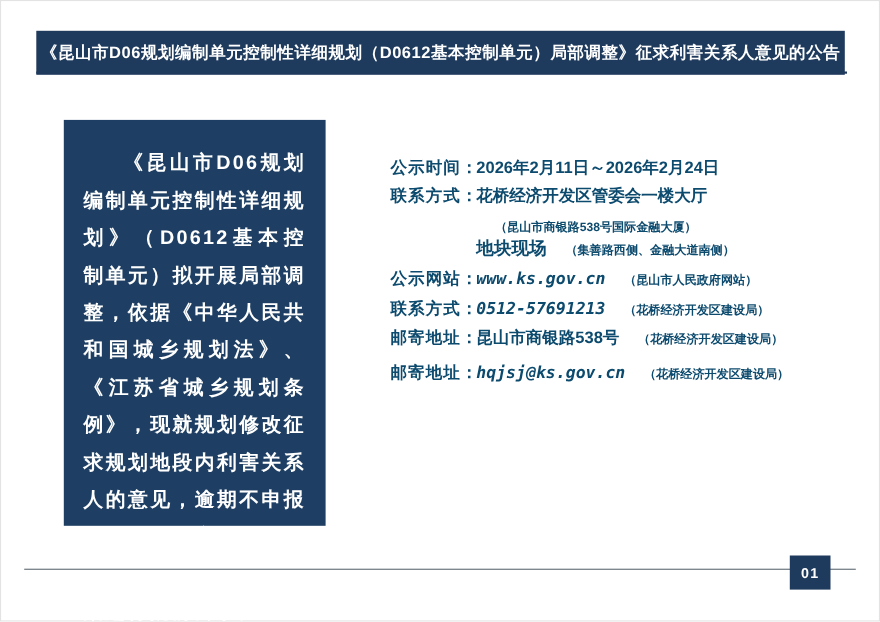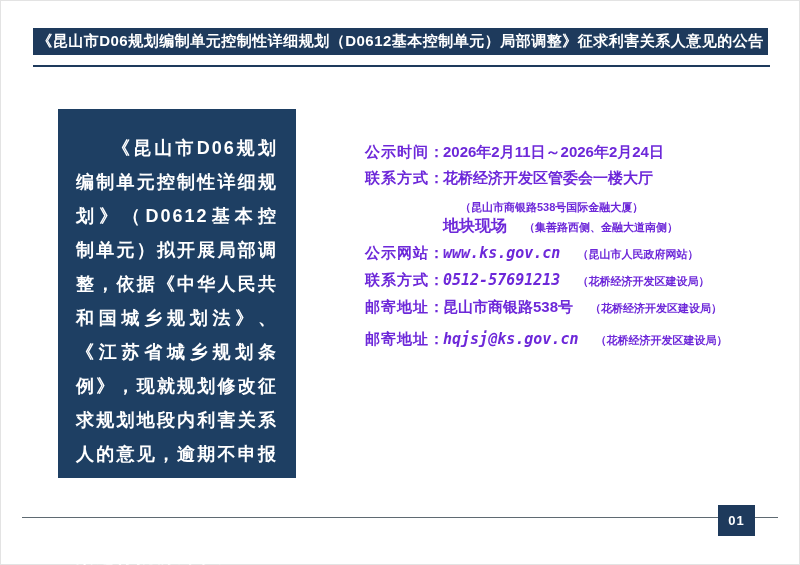--- a/index.html
+++ b/index.html
@@ -5,42 +5,42 @@
   html,body{margin:0;padding:0;}
   body{
     width:800px;height:565px;position:relative;overflow:hidden;
     background:#ffffff;
     font-family:"Liberation Sans","DejaVu Sans",sans-serif;
     box-sizing:border-box;
     outline:1px solid #e3e3e3;outline-offset:-1px;
   }
   
   .title-bar{
-    position:absolute;left:33px;top:28px;width:735px;height:27px;
+    position:absolute;left:33px;top:28px;width:735px;height:40px;
     background:#1e3a5c;color:#ffffff;
     display:flex;align-items:center;justify-content:center;
     font-size:15px;font-weight:bold;letter-spacing:0.5px;white-space:nowrap;
   }
   .title-underline{
     position:absolute;left:33px;top:65px;width:737px;height:2px;
     background:#1e3a5c;
   }
   
   .notice-box{
     position:absolute;left:58px;top:109px;width:238px;height:369px;
     background:#1e3f63;box-sizing:border-box;
     padding:22px 18px 0 18px;
   }
   .notice-box p{
     margin:0;color:#ffffff;font-weight:bold;
     font-size:18px;line-height:34px;letter-spacing:2px;
     text-align:justify;text-indent:2em;
   }
   
-  .details .row{position:absolute;left:365px;white-space:nowrap;color:#6d28d9;}
+  .details .row{position:absolute;left:355px;white-space:nowrap;color:#0c4a6e;}
   .row .label{
     display:inline-block;width:78px;font-size:15px;font-weight:bold;
     letter-spacing:1px;vertical-align:baseline;
   }
   .row .value{font-size:15px;font-weight:bold;}
   .row .value.big{font-size:16px;}
   .row .value.mono{font-family:"DejaVu Sans Mono","Liberation Mono",monospace;font-style:italic;}
   .row .note{font-size:11px;font-weight:bold;margin-left:17px;}
   .row.indent{padding-left:78px;}
   .row.r1{top:143px}.row.r2{top:169px}.row.r3{top:197px}.row.r4{top:216px}

